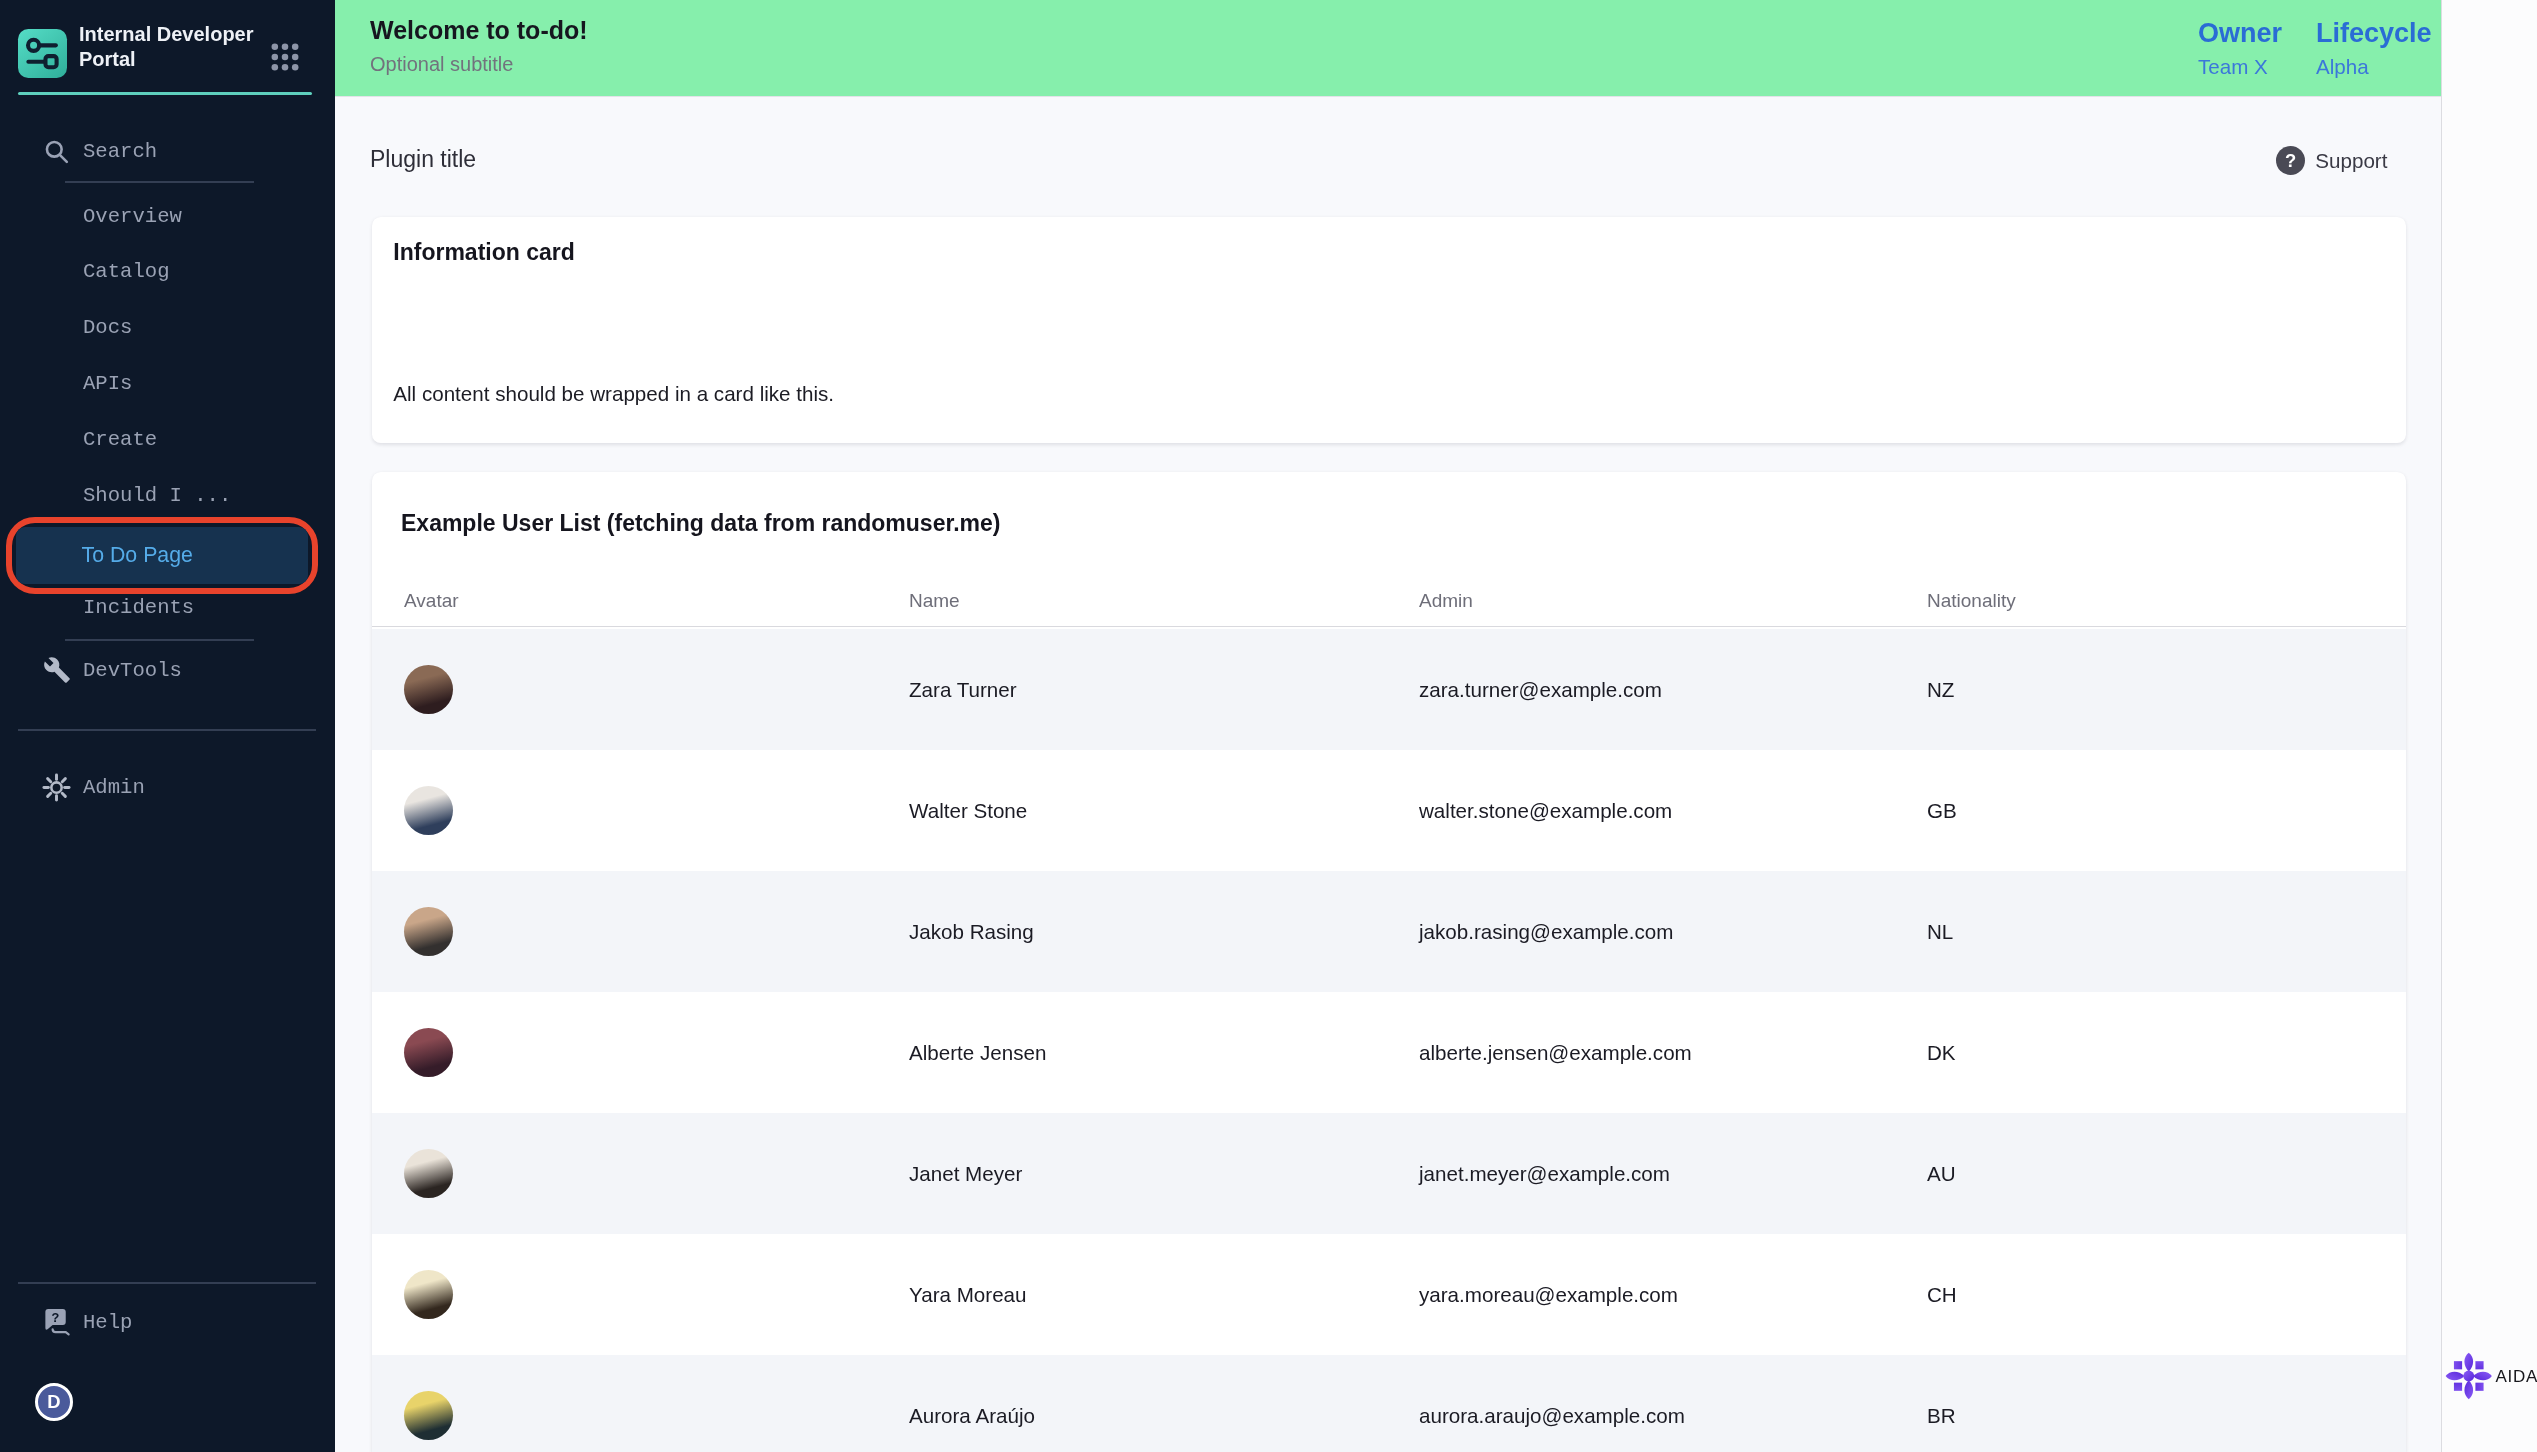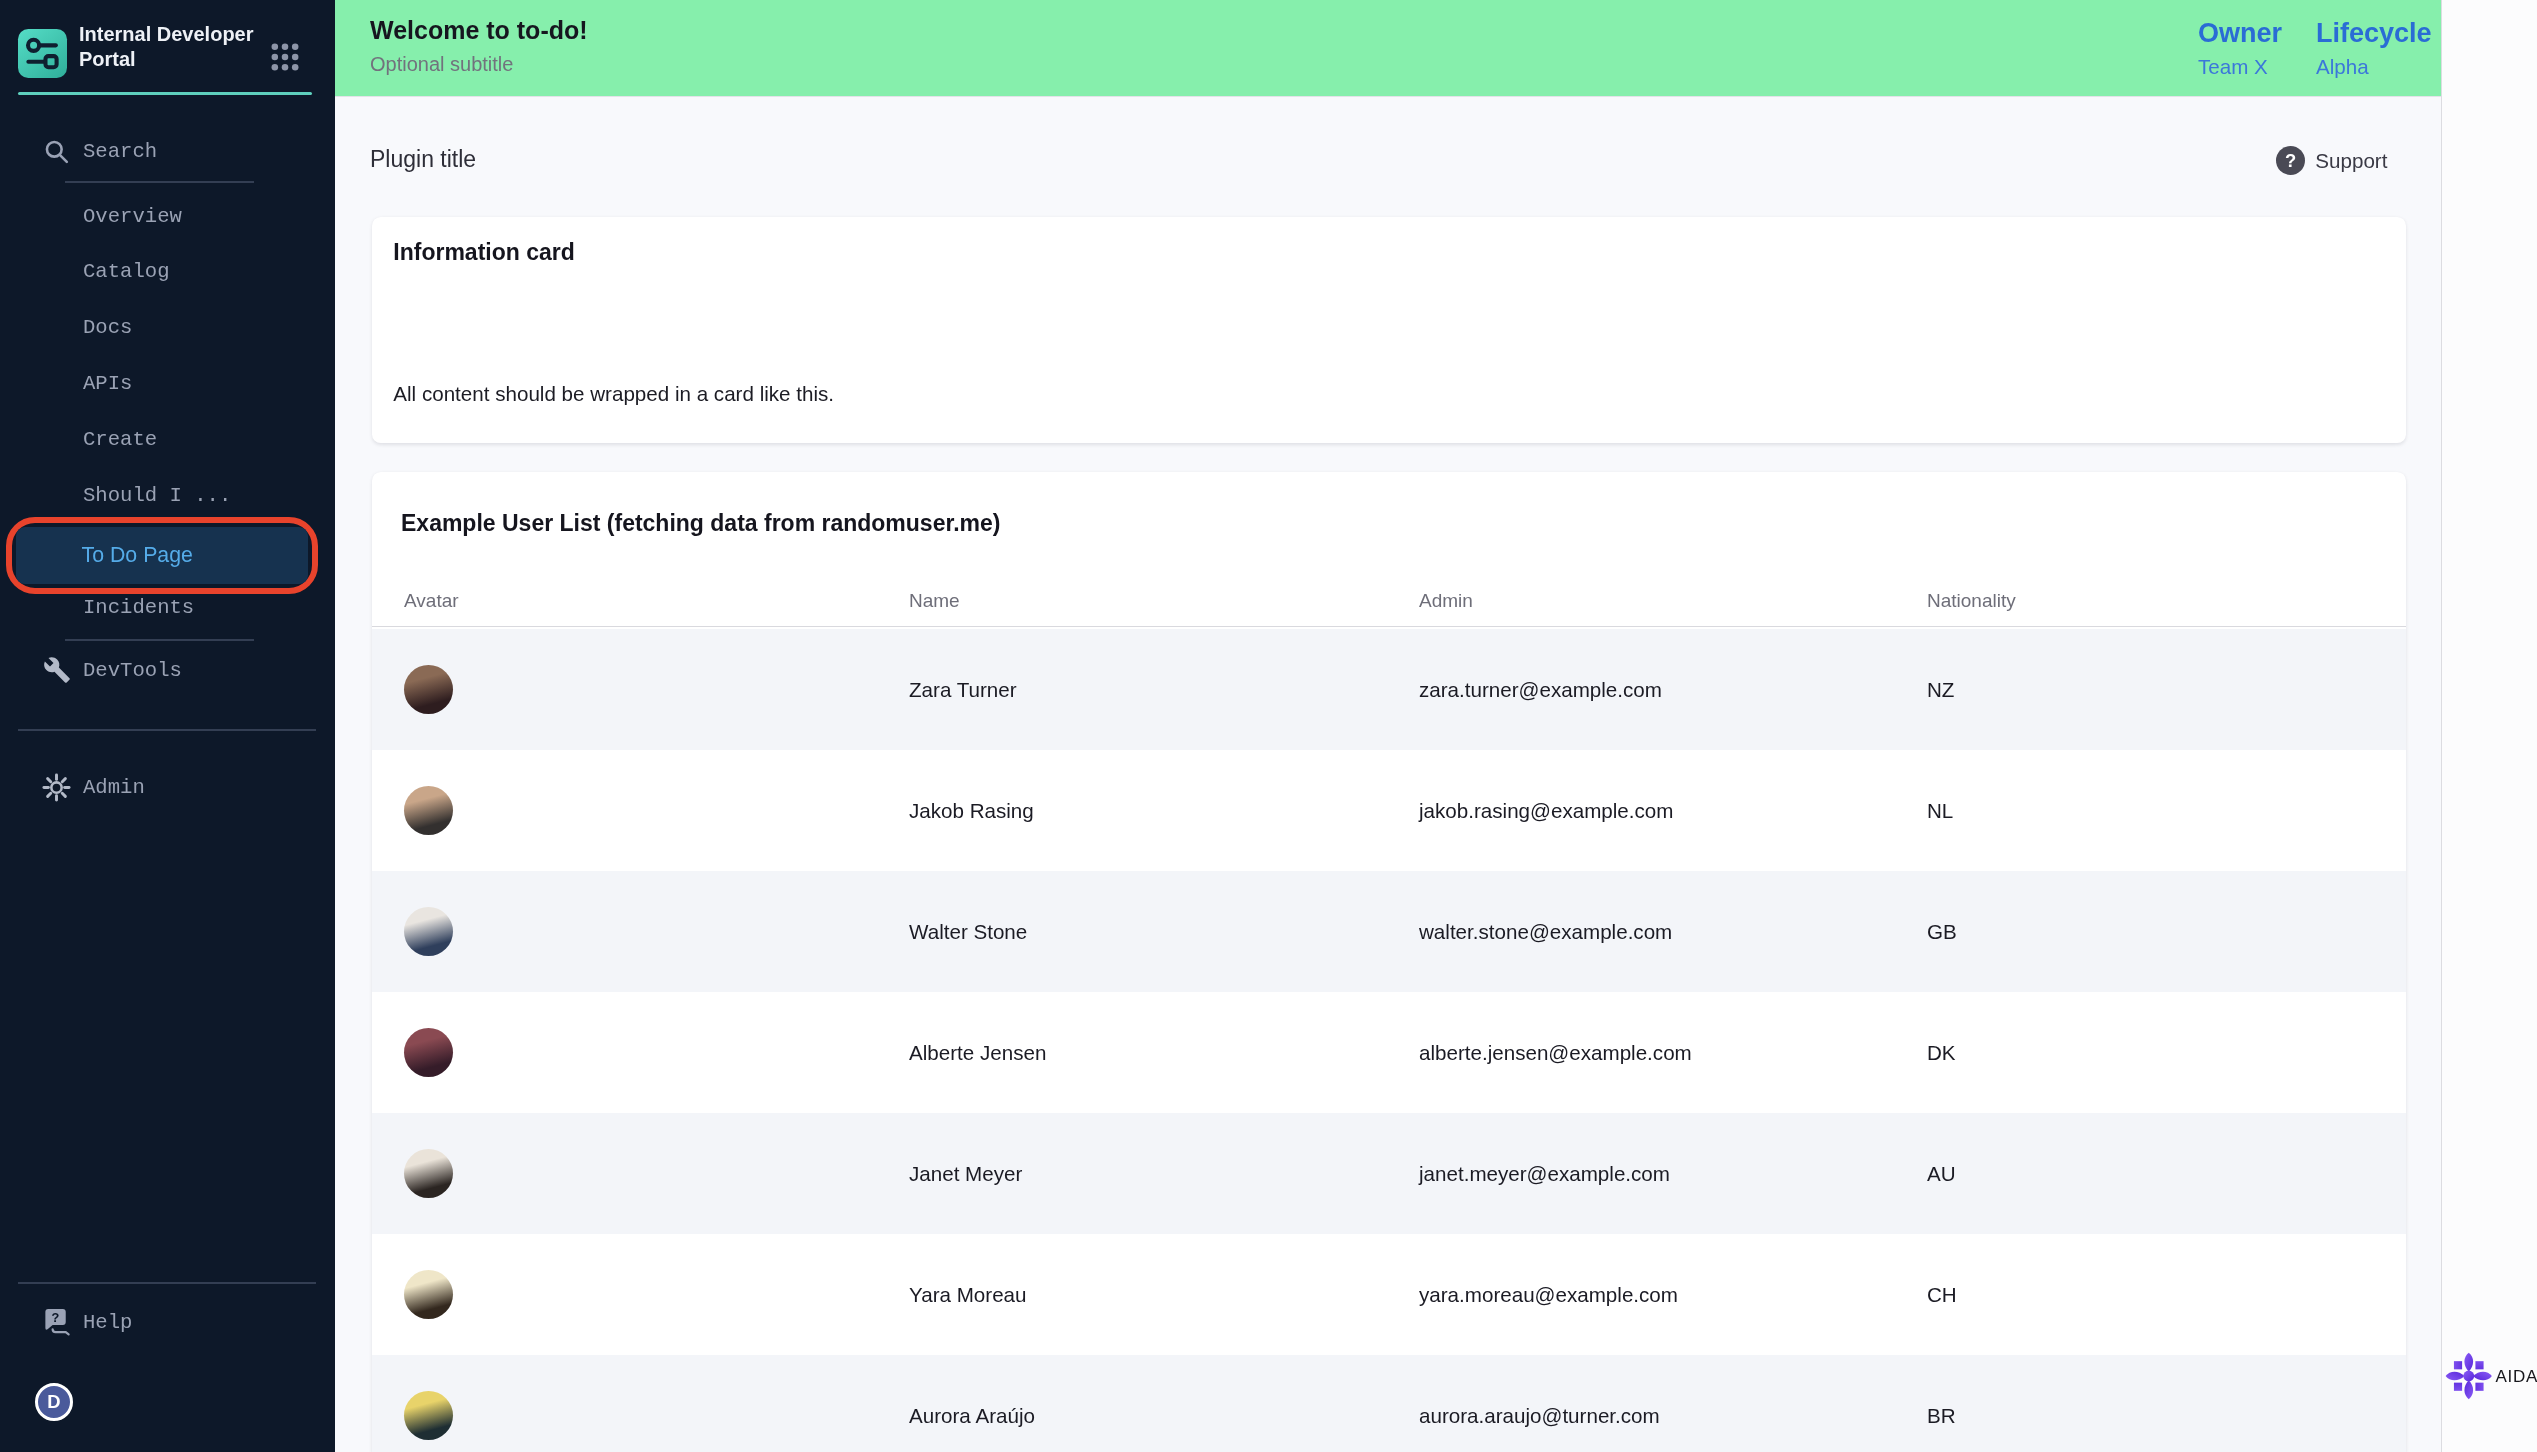--- a/index.html
+++ b/index.html
@@ -219,36 +219,36 @@
         <div class="trow">
           <div class="td">
               <div class="avatar" style="background: linear-gradient(165deg, rgb(138, 106, 85) 30%, rgb(46, 29, 31) 75%);"></div>
             </div>
           <div class="td">Zara Turner</div>
           <div class="td">zara.turner@example.com</div>
           <div class="td">NZ</div>
         </div>
         <div class="trow">
           <div class="td">
+              <div class="avatar" style="background: linear-gradient(165deg, rgb(233, 229, 224) 30%, rgb(47, 63, 92) 75%);"></div>
+            </div>
+          <div class="td">Walter Stone</div>
+          <div class="td">walter.stone@example.com</div>
+          <div class="td">GB</div>
+        </div>
+        <div class="trow">
+          <div class="td">
               <div class="avatar" style="background: linear-gradient(165deg, rgb(201, 166, 137) 30%, rgb(51, 48, 47) 75%);"></div>
             </div>
           <div class="td">Jakob Rasing</div>
           <div class="td">jakob.rasing@example.com</div>
           <div class="td">NL</div>
         </div>
         <div class="trow">
           <div class="td">
-              <div class="avatar" style="background: linear-gradient(165deg, rgb(233, 229, 224) 30%, rgb(47, 63, 92) 75%);"></div>
-            </div>
-          <div class="td">Walter Stone</div>
-          <div class="td">walter.stone@example.com</div>
-          <div class="td">GB</div>
-        </div>
-        <div class="trow">
-          <div class="td">
               <div class="avatar" style="background: linear-gradient(165deg, rgb(138, 74, 82) 30%, rgb(53, 28, 41) 75%);"></div>
             </div>
           <div class="td">Alberte Jensen</div>
           <div class="td">alberte.jensen@example.com</div>
           <div class="td">DK</div>
         </div>
         <div class="trow">
           <div class="td">
               <div class="avatar" style="background: linear-gradient(165deg, rgb(234, 227, 217) 30%, rgb(43, 37, 34) 75%);"></div>
             </div>
@@ -262,21 +262,21 @@
             </div>
           <div class="td">Yara Moreau</div>
           <div class="td">yara.moreau@example.com</div>
           <div class="td">CH</div>
         </div>
         <div class="trow">
           <div class="td">
               <div class="avatar" style="background: linear-gradient(165deg, rgb(232, 211, 106) 30%, rgb(30, 46, 51) 75%);"></div>
             </div>
           <div class="td">Aurora Araújo</div>
-          <div class="td">aurora.araujo@turner.com</div>
+          <div class="td">aurora.araujo@example.com</div>
           <div class="td">BR</div>
         </div>
       </div>
     </section>
   </main>
 
   <aside class="rail">
     <div class="aida">
       <svg width="54" height="54" viewBox="0 0 74 74">
         <defs>

